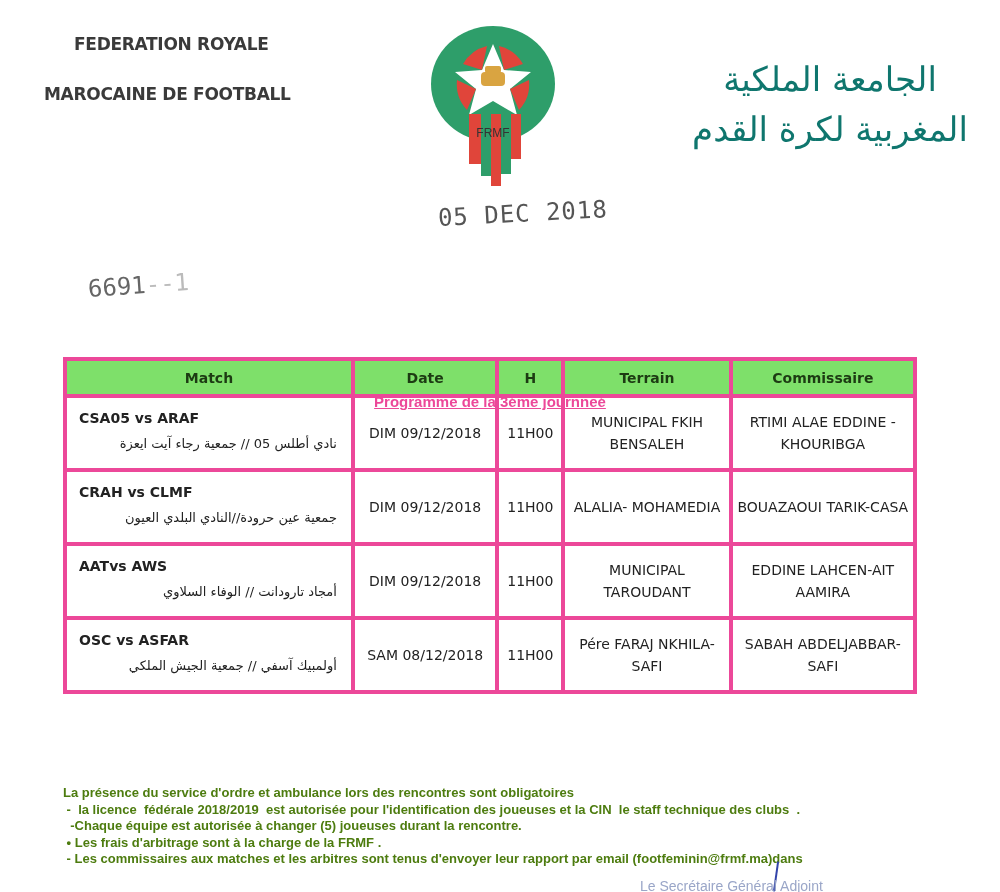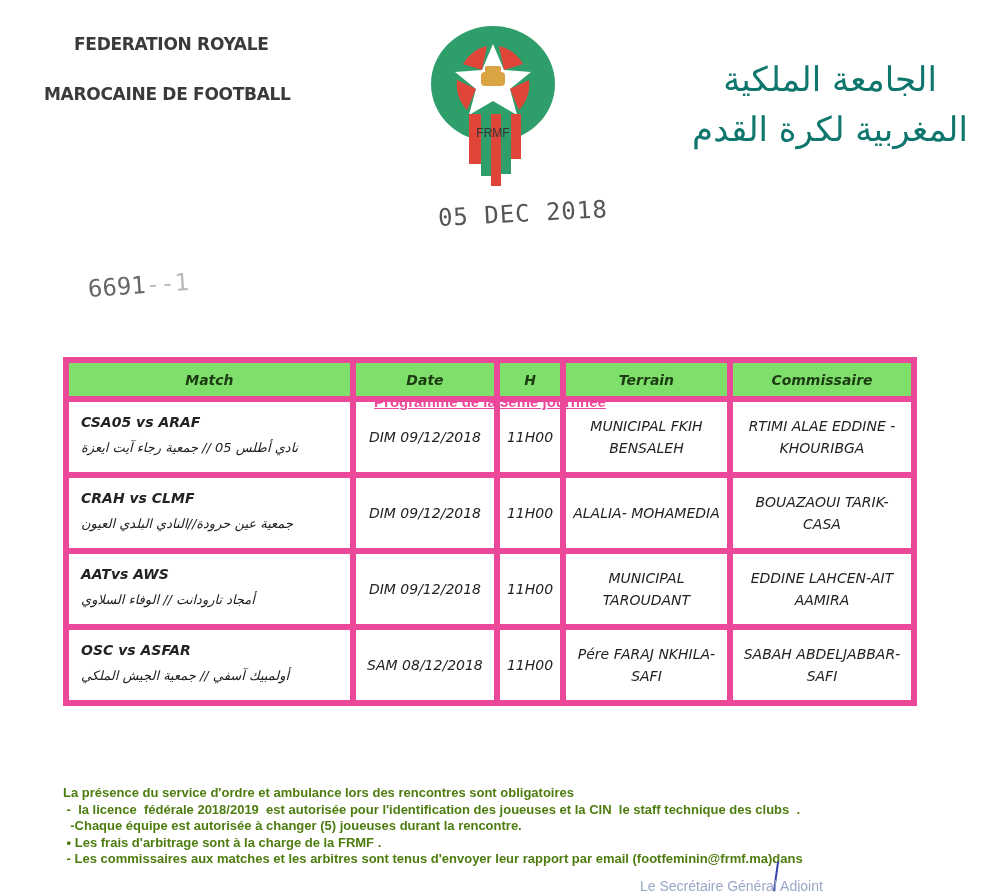--- a/index.html
+++ b/index.html
@@ -8,27 +8,27 @@
   .fed-fr .l1 { position:absolute; left:34px; top:0; white-space:nowrap; }
   .fed-fr .l2 { position:absolute; left:4px; top:50px; white-space:nowrap; }
   .logo { position:absolute; left:425px; top:22px; width:140px; height:170px; }
   .fed-ar { position:absolute; left:690px; top:30px; width:280px; text-align:center; font-family:"DejaVu Serif", serif; font-size:34px; line-height:50px; color:#0f766e; direction:rtl;margin-top:24px; }
   .stamp-date { position:absolute; left:438px; top:204px; font-family:"DejaVu Sans Mono", monospace; font-size:24px; color:#555; letter-spacing:1px; transform:rotate(-3deg); transform-origin:left center; white-space:nowrap; }
   .stamp-num { position:absolute; left:88px; top:275px; font-family:"DejaVu Sans Mono", monospace; font-size:24px; color:#666; transform:rotate(-4deg); transform-origin:left center; white-space:nowrap; }
   .stamp-num .faint { color:#bbb; }
   .title { position:absolute; left:255px; top:321px; width:470px; text-align:center; font-family:"Liberation Sans", sans-serif; font-weight:bold; font-size:15px; color:#ec4899; line-height:22px;margin-top:48px; }
   .title div { text-decoration:underline; }
   table.prog { position:absolute; left:63px; top:357px; border-collapse:collapse; width:854px; }
-  table.prog th, table.prog td { border:6px solid #ec4899;font-style:italic; }
+  table.prog th, table.prog td { border:4px solid #ec4899; }
   table.prog th { background:#7ee06a; color:#1d3b13; font-family:"DejaVu Sans", sans-serif; font-size:14px; font-weight:bold; height:33px; padding:0; text-align:center; }
   table.prog td { font-family:"DejaVu Sans", sans-serif; font-size:14px; color:#222; text-align:center; height:54px; padding:0 4px; line-height:22px; }
   col.c1 { width:290px; } col.c2 { width:145px; } col.c3 { width:66px; } col.c4 { width:168px; } col.c5 { width:185px; }
   td.match { text-align:left !important; padding:8px !important; vertical-align:top; }
   td.match .en { display:block; font-weight:bold; padding:2px 4px 0 4px; line-height:20px; }
-  td.match .ar { display:block; text-align:left; direction:rtl; font-family:"DejaVu Sans", sans-serif; font-size:13px; padding:5px 6px 2px 4px; line-height:22px; }
+  td.match .ar { display:block; text-align:right; direction:rtl; font-family:"DejaVu Sans", sans-serif; font-size:13px; padding:5px 6px 2px 4px; line-height:22px; }
   .notes { position:absolute; left:63px; top:785px; width:900px; font-family:"Liberation Sans", sans-serif; font-weight:bold; font-size:13px; line-height:16.5px; color:#4d7c0f; }
   .notes div { white-space:pre; }
   .signature { position:absolute; left:640px; top:878px; font-family:"Liberation Sans", sans-serif; font-size:14px; color:#9aa6c8; white-space:nowrap; }
   .pen { position:absolute; left:775px; top:862px; width:6px; height:30px; border-left:2px solid #3344aa; transform:rotate(8deg); }
 </style>
 </head>
 <body>
 
 <div class="fed-fr">
   <div class="l1">FEDERATION ROYALE</div>

